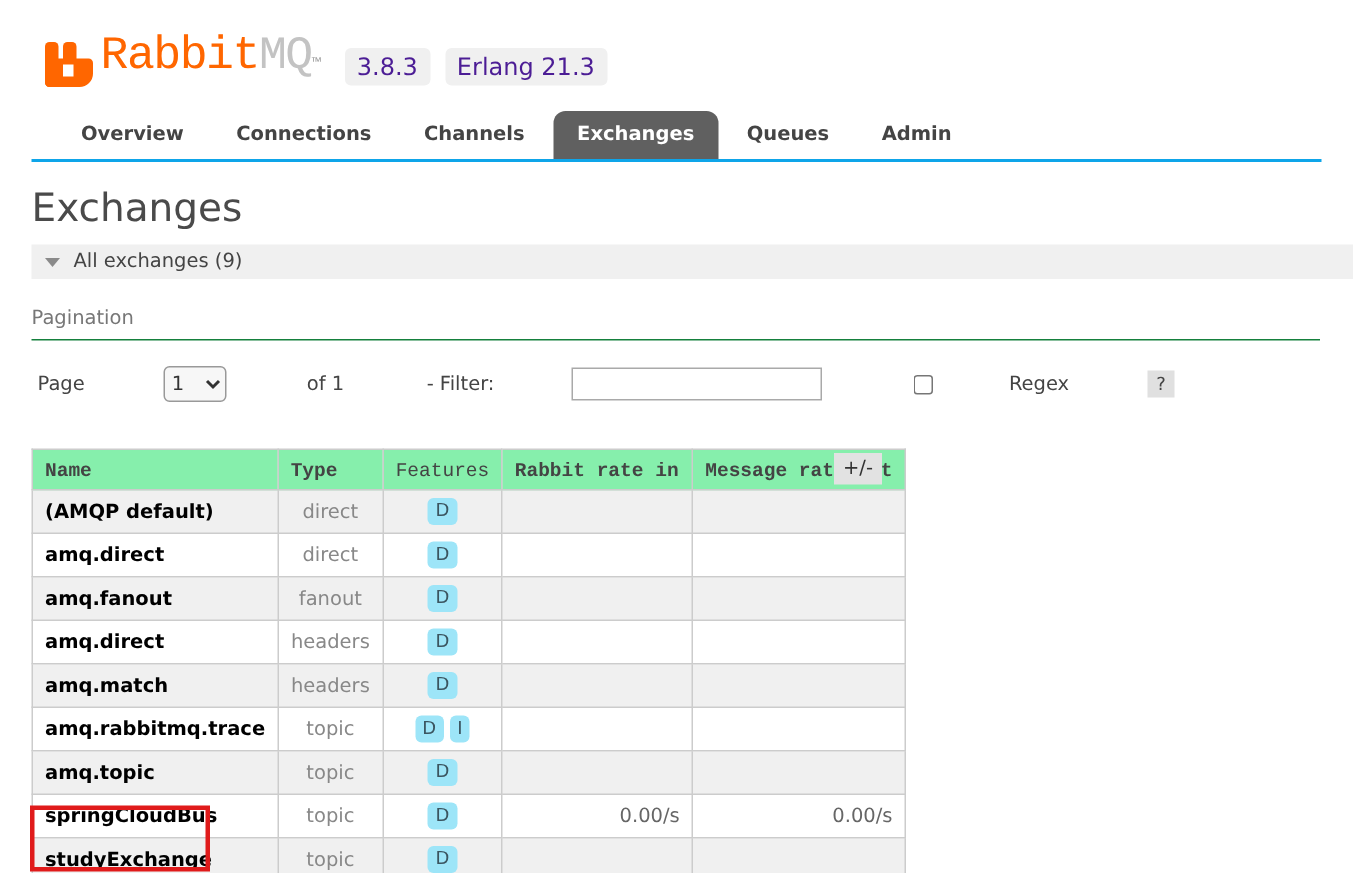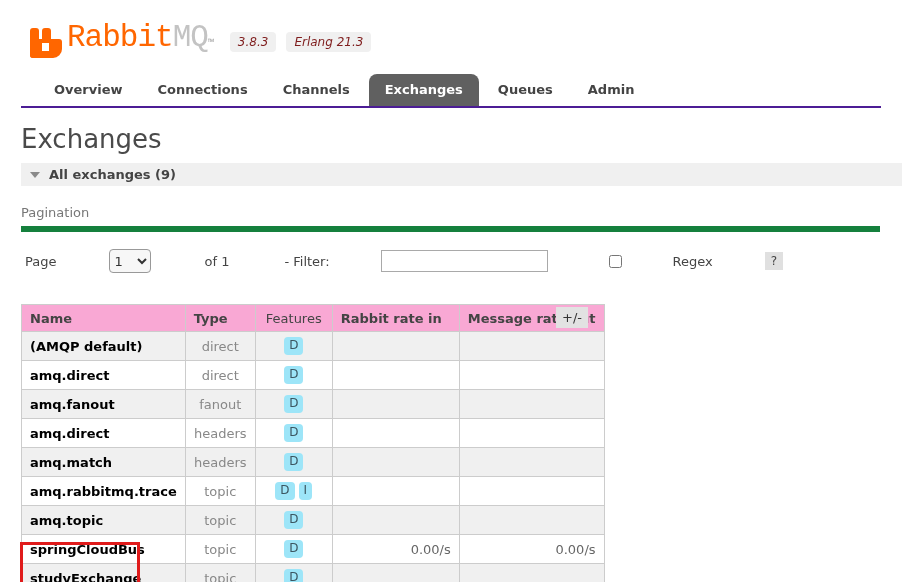--- a/index.html
+++ b/index.html
@@ -14,51 +14,51 @@
   .header { display:flex; align-items:flex-start; padding:20px 0 0 30px; }
   .logo-icon { position:relative; width:34px; height:30px; margin-top:8px; flex:0 0 auto; }
   .logo-icon .ear1 { position:absolute; left:0;  top:0;   width:9px;  height:30px; background:#f60; border-radius:3px; }
   .logo-icon .ear2 { position:absolute; left:12px; top:0; width:9px;  height:14px; background:#f60; border-radius:3px; }
   .logo-icon .bodyblk { position:absolute; left:0; top:11px; width:32px; height:19px; background:#f60; border-radius:3px 3px 9px 3px; }
   .logo-icon .hole { position:absolute; left:12px; top:15px; width:7px; height:8px; background:#fff; }
   .brand { font-size:31px; line-height:36px; letter-spacing:-1px; color:#f60; margin-left:3px; white-space:nowrap;font-family:Liberation Mono, monospace; }
   .brand .mq { color:#c3c3c3; }
   .brand .tm { font-size:10px; color:#999; letter-spacing:0; vertical-align:baseline; }
   .version-badges { display:flex; gap:10px; margin-left:16px; margin-top:12px; }
-  .vbadge { background:#f0f0f0; border-radius:4px; padding:3px 8px; font-size:12px; color:#7f1d1d; white-space:nowrap;font-style:italic; }
-
-  
-  .tabbar { margin:12px 21px 0 21px; border-bottom:2px solid #4c1d95; padding-left:17px; display:flex; align-items:flex-start; }
+  .vbadge { background:#f0f0f0; border-radius:4px; padding:3px 8px; font-size:16px; color:#4c1d95; white-space:nowrap; }
+
+  
+  .tabbar { margin:12px 21px 0 21px; border-bottom:2px solid #0ea5e9; padding-left:17px; display:flex; align-items:flex-start; }
   .tab { font-weight:bold; font-size:13px; color:#444; padding:8px 16px 9px; margin-right:3px; cursor:pointer; white-space:nowrap; }
   .tab.active { background:#606060; color:#fff; border-radius:8px 8px 0 0; }
 
   
   .page-title { font-size:26px; font-weight:400; color:#4a4a4a; margin:16px 0 9px 21px; }
   .section-bar { margin-left:21px; background:#f0f0f0; padding:4px 9px; display:flex; align-items:center; cursor:pointer; }
   .tri-down { width:0; height:0; border-left:5px solid transparent; border-right:5px solid transparent; border-top:6px solid #8a8a8a; margin-right:9px; }
-  .section-label { font-weight:bold; font-size:13px; color:#444; }
-
-  .pagination-heading { margin:19px 0 0 21px; width:859px; color:#777; padding-bottom:6px; border-bottom:6px solid #15803d; }
+  .section-label { font-weight:normal; font-size:13px; color:#444; }
+
+  .pagination-heading { margin:19px 0 0 21px; width:859px; color:#777; padding-bottom:6px; border-bottom:1px solid #15803d; }
 
   
   .controls { display:flex; align-items:center; margin:17px 0 0 25px;gap:44px; }
   .controls .lbl { white-space:nowrap; }
   select.page-select { margin:0 9px; width:42px; height:24px; border:1px solid #999; border-radius:4px; background:#f7f7f7; font-size:13px; font-family:inherit; color:#333; }
   .of-label { margin-right:11px; }
   .filter-label { margin:0 7px 0 0; }
   input.filter-input { width:167px; height:22px; border:1px solid #a9a9a9; padding:2px 4px; font-size:13px; font-family:inherit; }
   input.regex-check { margin:0 7px 0 17px; width:13px; height:13px; }
   .regex-label { margin-right:8px; }
   .help-badge { background:#e0e0e0; padding:2px 6px; font-size:12px; color:#444; cursor:pointer; }
 
   
   .table-wrap { position:relative; margin:31px 0 0 21px; width:600px; }
   table.ex-table { border-collapse:collapse; font-size:13px; }
   .ex-table th, .ex-table td { border:1px solid #ccc; padding:5px 8px; height:27px; }
-  .ex-table th { font-weight:bold; text-align:left; background:#f9a8d4; color:#444; white-space:nowrap; }
+  .ex-table th { font-weight:bold; text-align:left; background:#86efac; color:#444; white-space:nowrap;font-family:Liberation Mono, monospace; }
   .ex-table th.col-features { font-weight:400; text-align:center; }
   .ex-table th.col-name { width:137px; }
   .ex-table th.col-type { width:70px; }
   .ex-table th.col-features { width:77px; }
   .ex-table th.col-rate-in { width:127px; }
   .ex-table th.col-rate-out { width:113px; }
   .ex-table tr.odd td { background:#f0f0f0; }
   .ex-table tr.even td { background:#fff; }
   .ex-table td.c-name { font-weight:bold; color:#000000; cursor:pointer; }
   .ex-table td.c-type { text-align:center; color:#888; }

